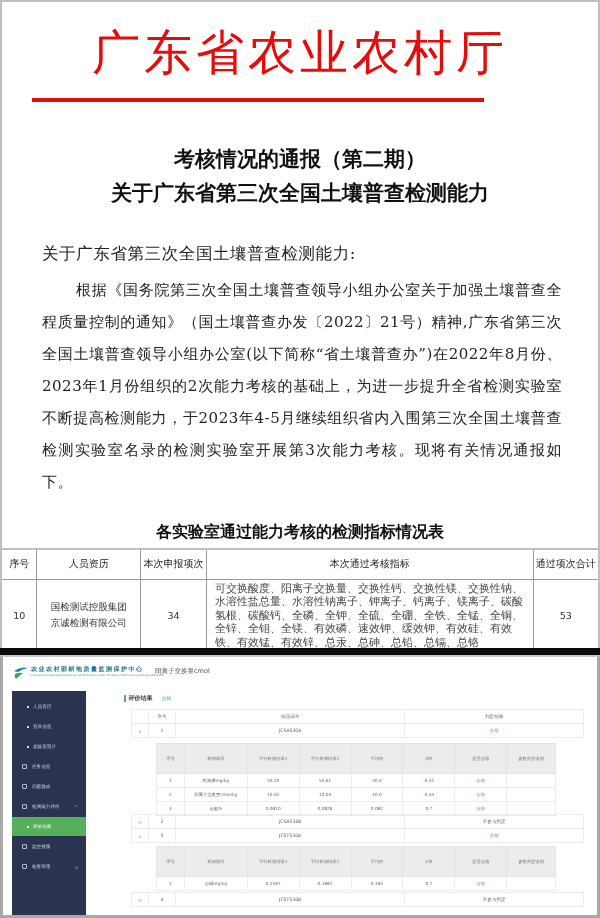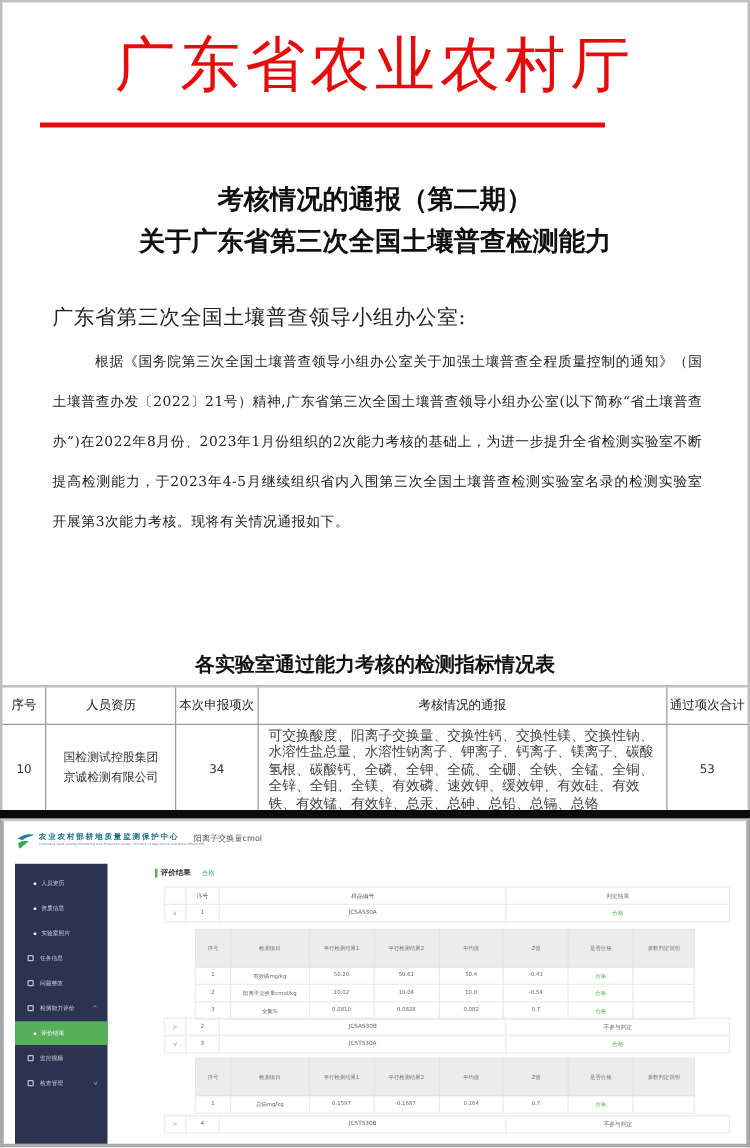--- a/index.html
+++ b/index.html
@@ -25,21 +25,21 @@
     position: absolute; left: 0; right: 0; top: 140px; text-align: center;
     font-size: 21px; font-weight: bold; line-height: 34px; color: #111;
     font-family: "DejaVu Serif", "Liberation Serif", serif;
   }
   .salutation {
     position: absolute; left: 40px; top: 241px; font-size: 16.5px; color: #222;
     font-family: "DejaVu Serif", "Liberation Serif", serif; letter-spacing: 0.6px;
   }
   .body-text {
     position: absolute; left: 40px; width: 520px; top: 272px;
-    font-size: 11px; line-height: 32px; color: #222; text-align: justify;
+    font-size: 15px; line-height: 32px; color: #222; text-align: justify;
     text-indent: 34px; letter-spacing: 0.5px;
     font-family: "DejaVu Serif", "Liberation Serif", serif;
   }
   .table-caption {
     position: absolute; left: 0; right: 0; top: 520px; text-align: center;
     font-weight: bold; font-size: 16px; color: #111;
     font-family: "DejaVu Serif", "Liberation Serif", serif;
   }
 
   
@@ -117,39 +117,39 @@
 </head>
 <body>
 
 <div class="doc">
   <div class="agency">广东省农业农村厅</div>
   <div class="red-rule" style="left:30px;width:452px;"></div>
   <div class="doc-title">
     <div>考核情况的通报（第二期）</div>
     <div>关于广东省第三次全国土壤普查检测能力</div>
   </div>
-  <div class="salutation">广东省第三次全国土壤普查领导小组办公室:</div>
+  <div class="salutation">关于广东省第三次全国土壤普查检测能力:</div>
   <div class="body-text">根据《国务院第三次全国土壤普查领导小组办公室关于加强土壤普查全程质量控制的通知》（国土壤普查办发〔2022〕21号）精神,广东省第三次全国土壤普查领导小组办公室(以下简称“省土壤普查办”)在2022年8月份、2023年1月份组织的2次能力考核的基础上，为进一步提升全省检测实验室不断提高检测能力，于2023年4-5月继续组织省内入围第三次全国土壤普查检测实验室名录的检测实验室开展第3次能力考核。现将有关情况通报如下。</div>
   <div class="table-caption">各实验室通过能力考核的检测指标情况表</div>
 </div>
 
 <table class="lab-table">
   <colgroup>
     <col style="width:36px">
       <col style="width:104px">
       <col style="width:66px">
       <col style="width:328px">
       <col style="width:66px">
   </colgroup>
   <thead>
     <tr>
       <th>序号</th>
       <th>人员资历</th>
       <th>本次申报项次</th>
-      <th>考核情况的通报</th>
+      <th>本次通过考核指标</th>
       <th>通过项次合计</th>
     </tr>
   </thead>
   <tbody>
     <tr>
       <td>10</td>
       <td class="lab-name">国检测试控股集团京诚检测有限公司</td>
       <td>34</td>
       <td class="indicators">可交换酸度、阳离子交换量、交换性钙、交换性镁、交换性钠、水溶性盐总量、水溶性钠离子、钾离子、钙离子、镁离子、碳酸氢根、碳酸钙、全磷、全钾、全硫、全硼、全铁、全锰、全铜、全锌、全钼、全镁、有效磷、速效钾、缓效钾、有效硅、有效铁、有效锰、有效锌、总汞、总砷、总铅、总镉、总铬</td>
       <td>53</td>

